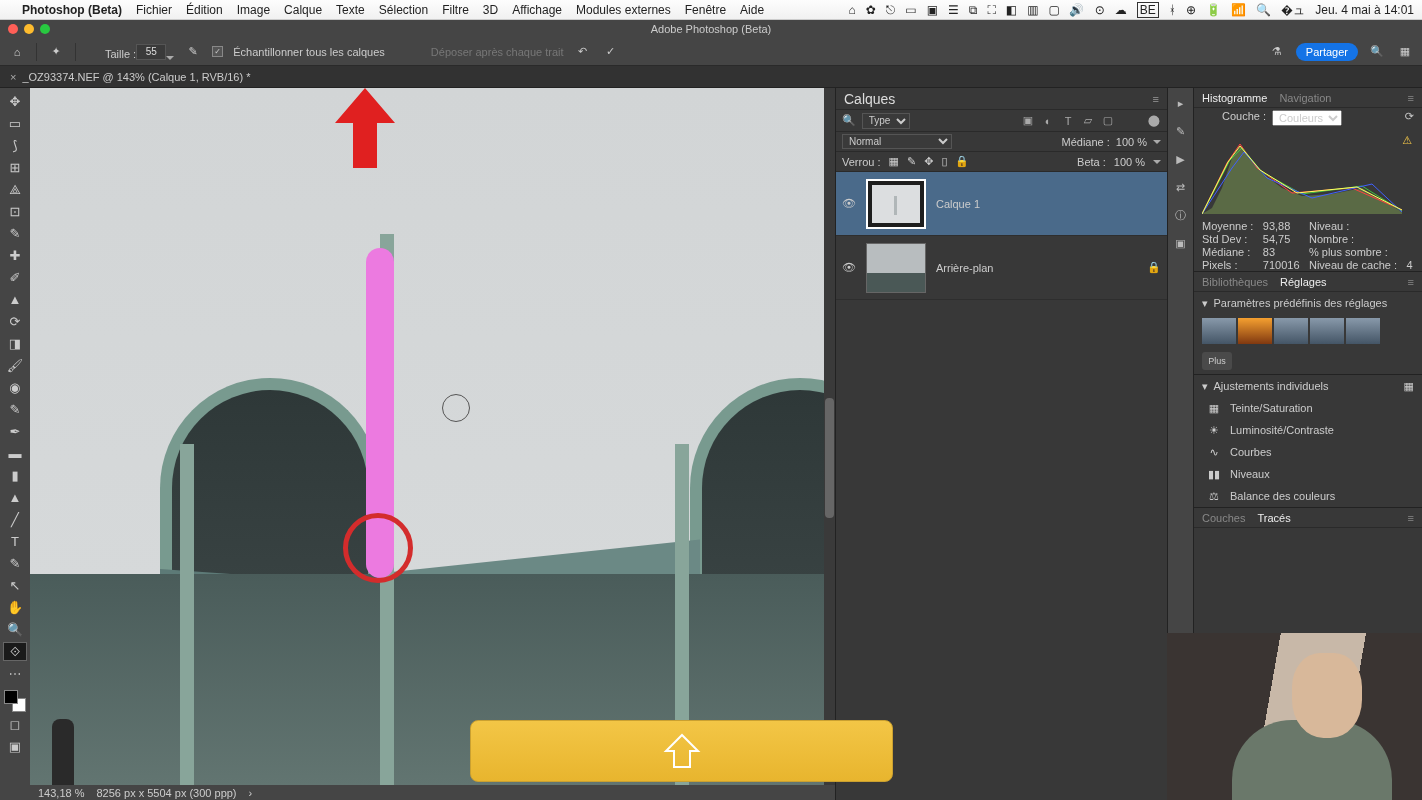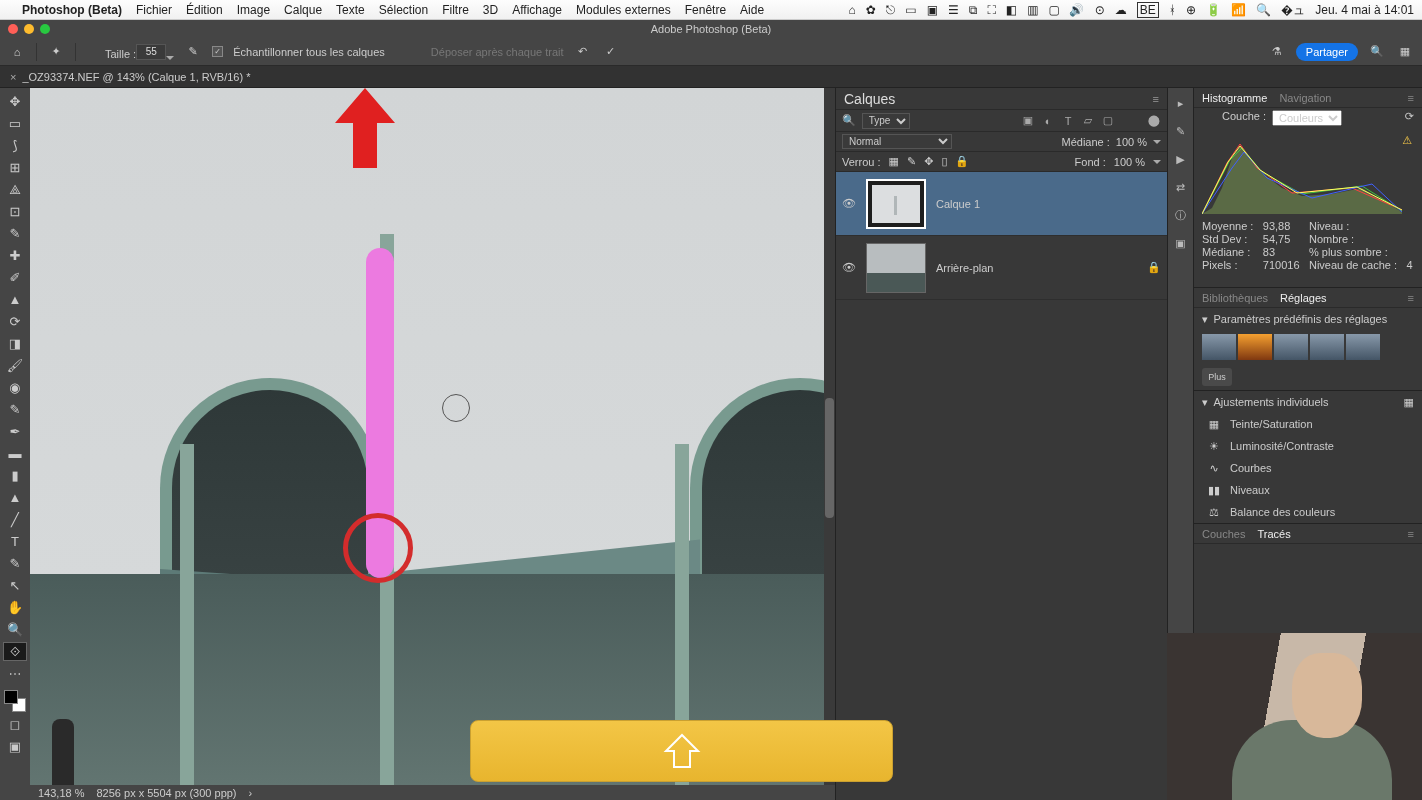--- a/index.html
+++ b/index.html
@@ -85,21 +85,21 @@
 .ministrip .mi{width:18px;height:18px;color:#bbb;display:flex;align-items:center;justify-content:center;}
 
 .rightpanels{flex:1;background:#383838;border-left:1px solid #222;display:flex;flex-direction:column;}
 .tabrow{height:20px;display:flex;align-items:center;gap:12px;padding:0 8px;border-bottom:1px solid #2a2a2a;}
 .tabrow span{font-size:11px;color:#888;}
 .tabrow span.active{color:#eee;}
 .histo{height:90px;position:relative;padding:4px 8px;}
 .histarea{position:absolute;left:8px;right:8px;bottom:4px;height:76px;}
 .couche{display:flex;align-items:flex-start;gap:6px;padding:2px 8px;font-size:10px;margin-left:20px;}
 .src{display:flex;align-items:center;gap:6px;padding:2px 8px;font-size:10px;border-top:1px solid #2a2a2a;}
-.stats{padding:2px 8px 16px;font-size:10px;display:grid;grid-template-columns:auto auto auto auto;gap:1px 8px;border-bottom:1px solid #222;}
+.stats{padding:2px 8px 0;font-size:10px;display:grid;grid-template-columns:auto auto auto auto;gap:1px 8px;border-bottom:1px solid #222;}
 .section{border-bottom:1px solid #222;}
 .sechdr{height:22px;display:flex;align-items:center;padding:0 8px;gap:6px;font-size:11px;}
 .presets{display:flex;gap:2px;padding:4px 8px;}
 .preset{width:34px;height:26px;background:linear-gradient(#8899aa,#445566);}
 .preset.warm{background:linear-gradient(#f5a030,#803810);}
 .plusbtn{width:30px;height:18px;background:#4a4a4a;border-radius:3px;display:flex;align-items:center;justify-content:center;font-size:9px;margin:4px 8px;}
 .adjrow{height:22px;display:flex;align-items:center;gap:8px;padding:0 12px;font-size:11px;}
 .adjico{width:16px;text-align:center;color:#ccc;}
 
 .webcam{position:absolute;right:0;bottom:0;width:255px;height:167px;background:#2a2a2a;overflow:hidden;}
@@ -278,21 +278,21 @@
       <span>100 %</span>
       <div class="drop"></div>
     </div>
     <div class="lockrow">
       <span>Verrou :</span>
       <span>▦</span>
       <span>✎</span>
       <span>✥</span>
       <span>▯</span>
       <span>🔒</span>
-      <span style="margin-left:auto">Fond :</span>
+      <span style="margin-left:auto">Beta :</span>
       <span>100 %</span>
       <div class="drop"></div>
     </div>
     <div class="layerlist">
       <div class="layer sel">
         <div class="eye">👁</div>
         <div class="thumbwrap">
             <div class="thumb1"></div>
           </div>
         <span>Calque 1</span>

